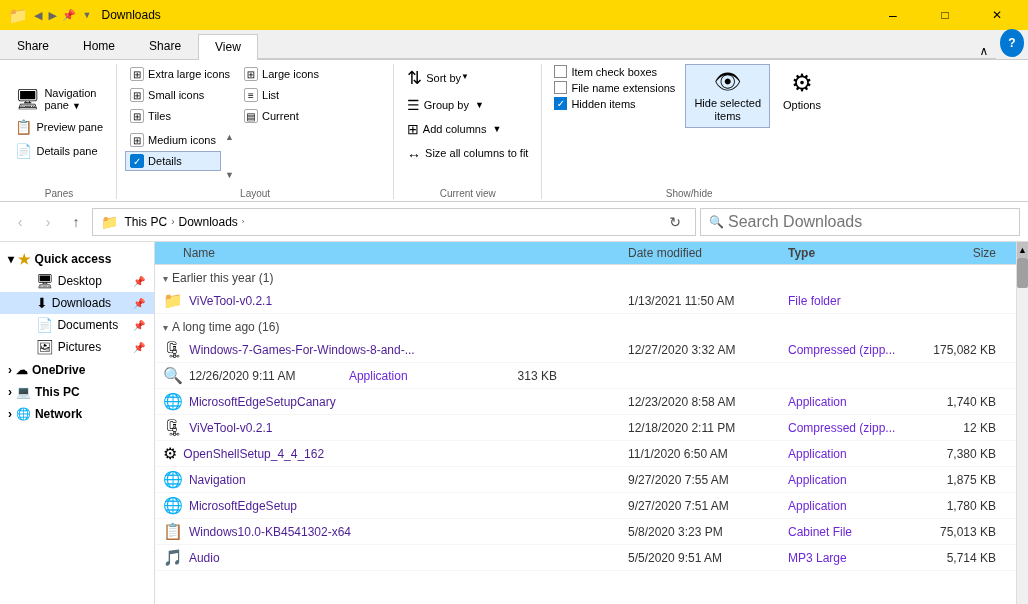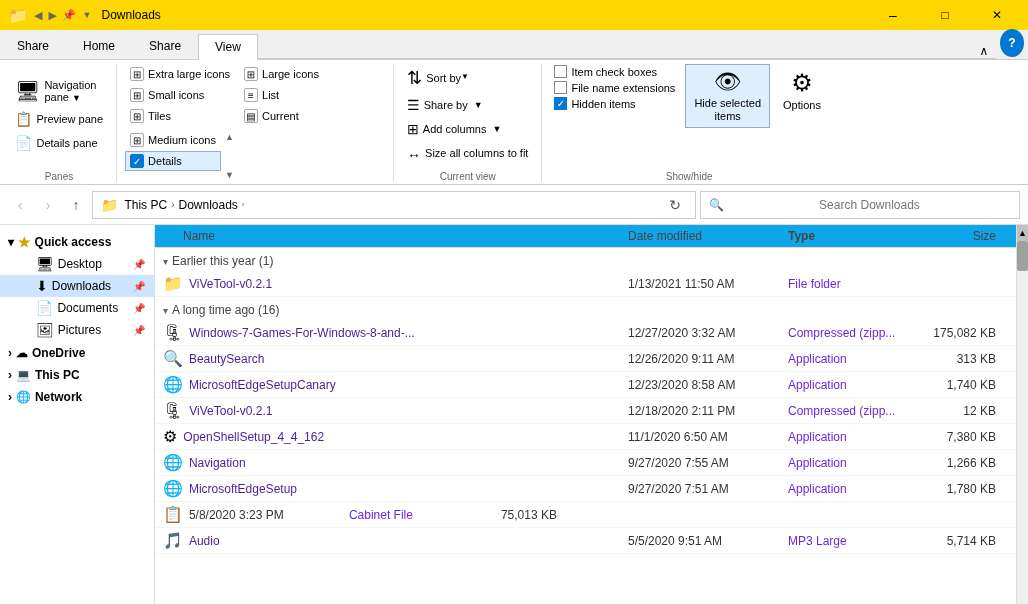--- a/index.html
+++ b/index.html
@@ -39,40 +39,40 @@
     
     #addressbar { background: #fff; height: 40px; display: flex; align-items: center; padding: 0 8px; gap: 4px; border-bottom: 1px solid #ddd; }
     .nav-btn { width: 24px; height: 24px; display: flex; align-items: center; justify-content: center; cursor: pointer; border: 1px solid transparent; border-radius: 2px; font-size: 14px; color: #555; }
     .nav-btn.disabled { color: #bbb; cursor: default; }
     #address-box { flex: 1; height: 28px; border: 1px solid #ccc; display: flex; align-items: center; padding: 0 8px; background: #fff; font-size: 12px; gap: 4px; }
     .addr-breadcrumb { display: flex; align-items: center; gap: 2px; }
     .addr-part { color: #000; cursor: pointer; padding: 0 2px; }
     .addr-sep { color: #666; font-size: 10px; }
     .addr-refresh { width: 24px; height: 24px; display: flex; align-items: center; justify-content: center; cursor: pointer; color: #555; font-size: 14px; }
     #search-box { width: 320px; height: 28px; border: 1px solid #ccc; display: flex; align-items: center; padding: 0 8px; background: #fff; gap: 4px; }
-    #search-box input { border: none; outline: none; font-size: 12px; width: 100%; color: #ef4444; text-align: center; }
+    #search-box input { border: none; outline: none; font-size: 16px; width: 100%; color: #ef4444; }
 
     
     #main { display: flex; height: calc(604px - 30px - 30px - 90px - 40px - 24px); }
 
     
     #sidebar { width: 155px; background: #fff; border-right: 1px solid #ddd; overflow-y: auto; padding: 4px 0; flex-shrink: 0; }
     .sidebar-section { margin: 2px 0; }
     .sidebar-item { display: flex; align-items: center; padding: 3px 8px; cursor: pointer; gap: 4px; font-size: 12px; white-space: nowrap; }
     .sidebar-item.selected { background: #cce4ff; }
     .sidebar-item .expand-arrow { width: 12px; font-size: 10px; color: #666; flex-shrink: 0; }
     .sidebar-item .item-icon { font-size: 14px; flex-shrink: 0; }
     .sidebar-item .item-label { font-size: 12px; overflow: hidden; text-overflow: ellipsis; }
     .sidebar-item .pin-icon { margin-left: auto; font-size: 10px; color: #888; }
     .sidebar-item.indent1 { padding-left: 20px; }
     .sidebar-section-header { display: flex; align-items: center; padding: 3px 8px; cursor: pointer; gap: 4px; font-size: 12px; font-weight: 600; }
 
     
     #filelist { flex: 1; background: #fff; overflow-y: auto; }
-    #filelist-header { display: flex; align-items: center; padding: 4px 8px; border-bottom: 1px solid #ddd; background: #0ea5e9; font-size: 12px; color: #444; position: sticky; top: 0; z-index: 1; }
+    #filelist-header { display: flex; align-items: center; padding: 4px 8px; border-bottom: 1px solid #ddd; background: #7dd3fc; font-size: 12px; color: #444; position: sticky; top: 0; z-index: 1; }
     .col-name { flex: 1; min-width: 200px; padding-left: 20px; cursor: pointer; }
     .col-date { width: 160px; cursor: pointer; }
     .col-type { width: 130px; cursor: pointer; font-weight: bold; }
     .col-size { width: 90px; text-align: right; padding-right: 12px; cursor: pointer; }
     .file-row { display: flex; align-items: center; padding: 3px 8px; cursor: pointer; border-bottom: 1px solid #f5f5f5; font-size: 12px; }
     .file-row .file-icon { font-size: 16px; margin-right: 6px; flex-shrink: 0; }
     .file-row .file-name { flex: 1; min-width: 200px; overflow: hidden; text-overflow: ellipsis; white-space: nowrap; color: #4c1d95; }
     .file-row .file-date { width: 160px; color: #333; }
     .file-row .file-type { width: 130px; color: #6d28d9; }
     .file-row .file-size { width: 90px; text-align: right; padding-right: 12px; color: #333; }
@@ -170,34 +170,35 @@
           <span class="radio-icon" style="background:#0078d4; color:#fff; border-color:#0078d4;">✓</span>
           <span>Details</span>
         </div>
       </div>
 
       <div style="display:flex; flex-direction:column; justify-content:space-between; height:52px; padding:2px 0;">
         <div style="cursor:pointer; font-size:9px; color:#666;">▲</div>
         <div style="cursor:pointer; font-size:9px; color:#666;">▼</div>
       </div>
     </div>
+    <div class="ribbon-group-title">Layout</div>
   </div>
 
   <div class="ribbon-group">
     <div class="ribbon-group-content" style="flex-direction:column; gap:2px;">
       <div class="sort-btn" style="flex-direction:row; align-items:center; gap:4px; padding:2px 4px;">
         <span style="font-size:18px;">⇅</span>
         <div style="display:flex; flex-direction:row; font-size:11px; align-items:flex-start;">
           <span>Sort by</span>
           <span style="font-size:8px;">▼</span>
         </div>
       </div>
       <div class="ribbon-btn-small">
         <span style="font-size:14px;">☰</span>
-        <span>Share by</span>
+        <span>Group by</span>
         <span style="font-size:9px; margin-left:2px;">▼</span>
       </div>
       <div class="ribbon-btn-small">
         <span style="font-size:14px;">⊞</span>
         <span>Add columns</span>
         <span style="font-size:9px; margin-left:2px;">▼</span>
       </div>
       <div class="ribbon-btn-small">
         <span style="font-size:14px;">↔</span>
         <span>Size all columns to fit</span>
@@ -348,21 +349,20 @@
 
     <div class="file-row">
       <span class="file-icon">🗜</span>
       <span class="file-name">Windows-7-Games-For-Windows-8-and-...</span>
       <span class="file-date">12/27/2020 3:32 AM</span>
       <span class="file-type">Compressed (zipp...</span>
       <span class="file-size">175,082 KB</span>
     </div>
     <div class="file-row">
       <span class="file-icon">🔍</span>
-      <span class="file-name">BeautySearch</span>
       <span class="file-date">12/26/2020 9:11 AM</span>
       <span class="file-type">Application</span>
       <span class="file-size">313 KB</span>
     </div>
     <div class="file-row">
       <span class="file-icon">🌐</span>
       <span class="file-name">MicrosoftEdgeSetupCanary</span>
       <span class="file-date">12/23/2020 8:58 AM</span>
       <span class="file-type">Application</span>
       <span class="file-size">1,740 KB</span>
@@ -379,31 +379,32 @@
       <span class="file-name">OpenShellSetup_4_4_162</span>
       <span class="file-date">11/1/2020 6:50 AM</span>
       <span class="file-type">Application</span>
       <span class="file-size">7,380 KB</span>
     </div>
     <div class="file-row">
       <span class="file-icon">🌐</span>
       <span class="file-name">Navigation</span>
       <span class="file-date">9/27/2020 7:55 AM</span>
       <span class="file-type">Application</span>
-      <span class="file-size">1,266 KB</span>
+      <span class="file-size">1,875 KB</span>
     </div>
     <div class="file-row">
       <span class="file-icon">🌐</span>
       <span class="file-name">MicrosoftEdgeSetup</span>
       <span class="file-date">9/27/2020 7:51 AM</span>
       <span class="file-type">Application</span>
       <span class="file-size">1,780 KB</span>
     </div>
     <div class="file-row">
       <span class="file-icon">📋</span>
+      <span class="file-name">Windows10.0-KB4541302-x64</span>
       <span class="file-date">5/8/2020 3:23 PM</span>
       <span class="file-type">Cabinet File</span>
       <span class="file-size">75,013 KB</span>
     </div>
     <div class="file-row">
       <span class="file-icon">🎵</span>
       <span class="file-name">Audio</span>
       <span class="file-date">5/5/2020 9:51 AM</span>
       <span class="file-type">MP3 Large</span>
       <span class="file-size">5,714 KB</span>

